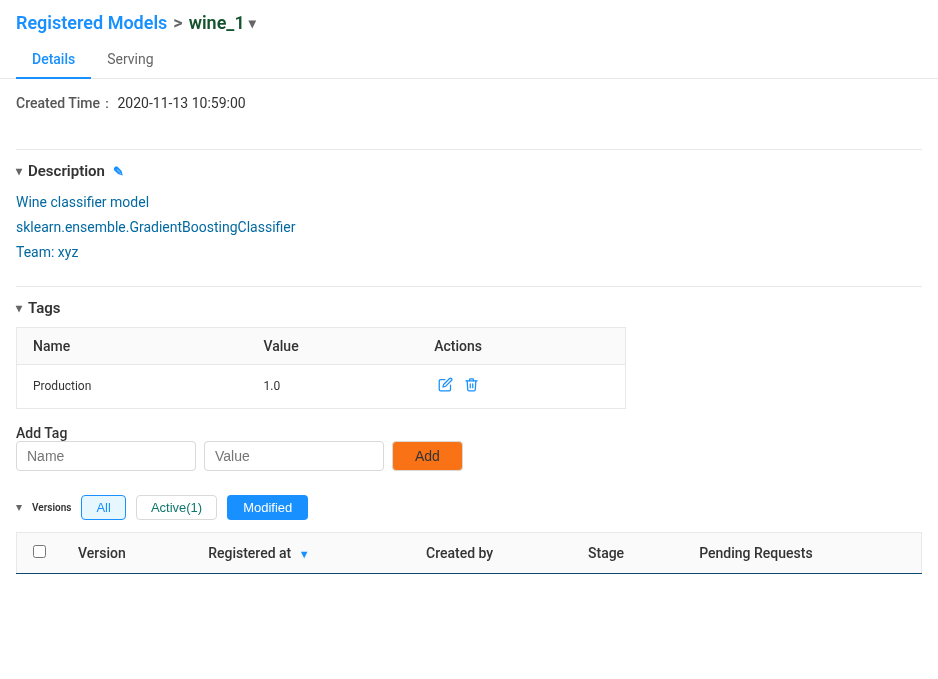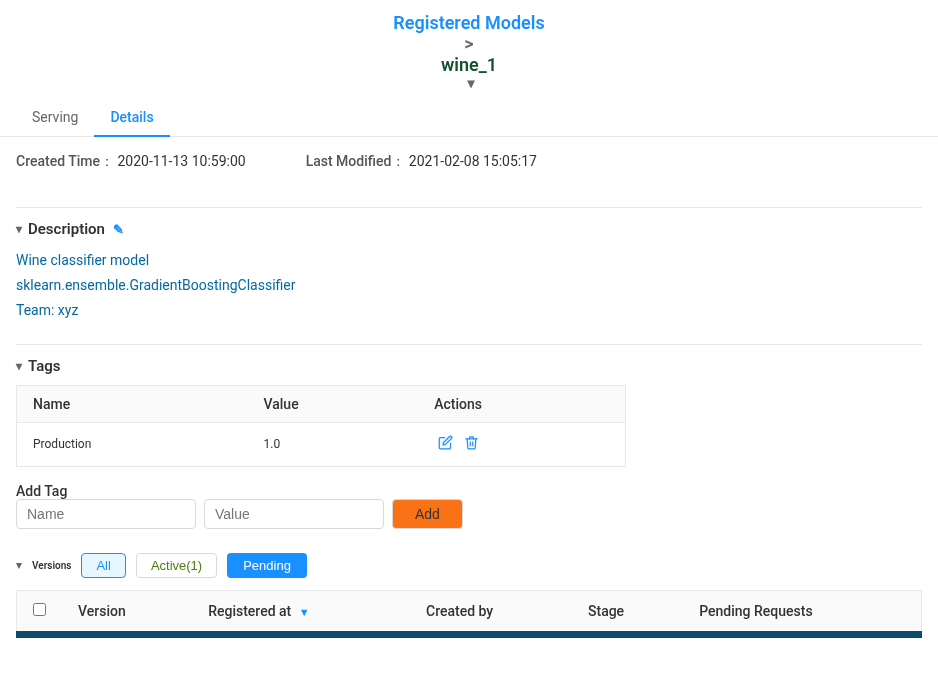--- a/index.html
+++ b/index.html
@@ -10,21 +10,20 @@
       background: #fff;
       width: 938px;
       min-height: 679px;
     }
     .page-header {
       display: flex;
       align-items: center;
       padding: 12px 16px 8px 16px;
       font-size: 18px;
       font-weight: 600;
-      flex-direction: column;
     }
     .breadcrumb-link {
       color: #1890ff;
       cursor: pointer;
       text-decoration: none;
     }
     .breadcrumb-separator {
       margin: 0 6px;
       color: #666;
     }
@@ -174,21 +173,21 @@
       font-size: 10px;
       font-weight: 600;
     }
     .filter-btn {
       padding: 4px 14px;
       border: 1px solid #d9d9d9;
       border-radius: 4px;
       background: #fff;
       cursor: pointer;
       font-size: 13px;
-      color: #4d7c0f;
+      color: #0f766e;
     }
     .filter-btn.active {
       border-color: #1890ff;
       color: #1890ff;
       background: #e6f7ff;
     }
     .compare-btn {
       padding: 5px 16px;
       border: none;
       border-radius: 4px;
@@ -201,21 +200,21 @@
       width: 100%;
       border-collapse: collapse;
       border: 1px solid #e8e8e8;
     }
     .versions-table th {
       background: #fafafa;
       padding: 12px 16px;
       text-align: left;
       font-weight: 500;
       color: #333;
-      border-bottom: 7px solid #0c4a6e;
+      border-bottom: 1px solid #0c4a6e;
       font-size: 14px;
     }
     .sort-icon {
       color: #1890ff;
       font-size: 11px;
       margin-left: 4px;
     }
     .checkbox-cell {
       width: 32px;
     }
@@ -232,34 +231,30 @@
 <body>
 
 <div class="page-header">
   <a class="breadcrumb-link">Registered Models</a>
   <span class="breadcrumb-separator">&gt;</span>
   <span class="model-name">wine_1</span>
   <span class="dropdown-arrow">▾</span>
 </div>
 
 <div class="tabs-container">
+  <div class="tab active">Details</div>
   <div class="tab">Serving</div>
-  <div class="tab active">Details</div>
 </div>
 
 <div class="content">
 
   <div class="meta-row">
     <div>
       <span class="meta-label">Created Time：</span>
       <span class="meta-value">2020-11-13 10:59:00</span>
-    </div>
-    <div>
-      <span class="meta-label">Last Modified：</span>
-      <span class="meta-value">2021-02-08 15:05:17</span>
     </div>
   </div>
 
   <hr class="divider">
 
   <div class="section">
     <div class="section-header">
       <span class="section-toggle">▾</span>
       <span>Description</span>
       <span class="edit-icon">✎</span>
@@ -321,21 +316,21 @@
       </div>
     </div>
   </div>
 
   <div class="versions-section">
     <div class="versions-header">
       <span class="section-toggle">▾</span>
       <span class="versions-title">Versions</span>
       <button class="filter-btn active">All</button>
       <button class="filter-btn">Active(1)</button>
-      <button class="compare-btn">Pending</button>
+      <button class="compare-btn">Modified</button>
     </div>
 
     <table class="versions-table">
       <thead>
         <tr>
           <th class="checkbox-cell">
             <input type="checkbox" style="">
           </th>
           <th>Version</th>
           <th>

